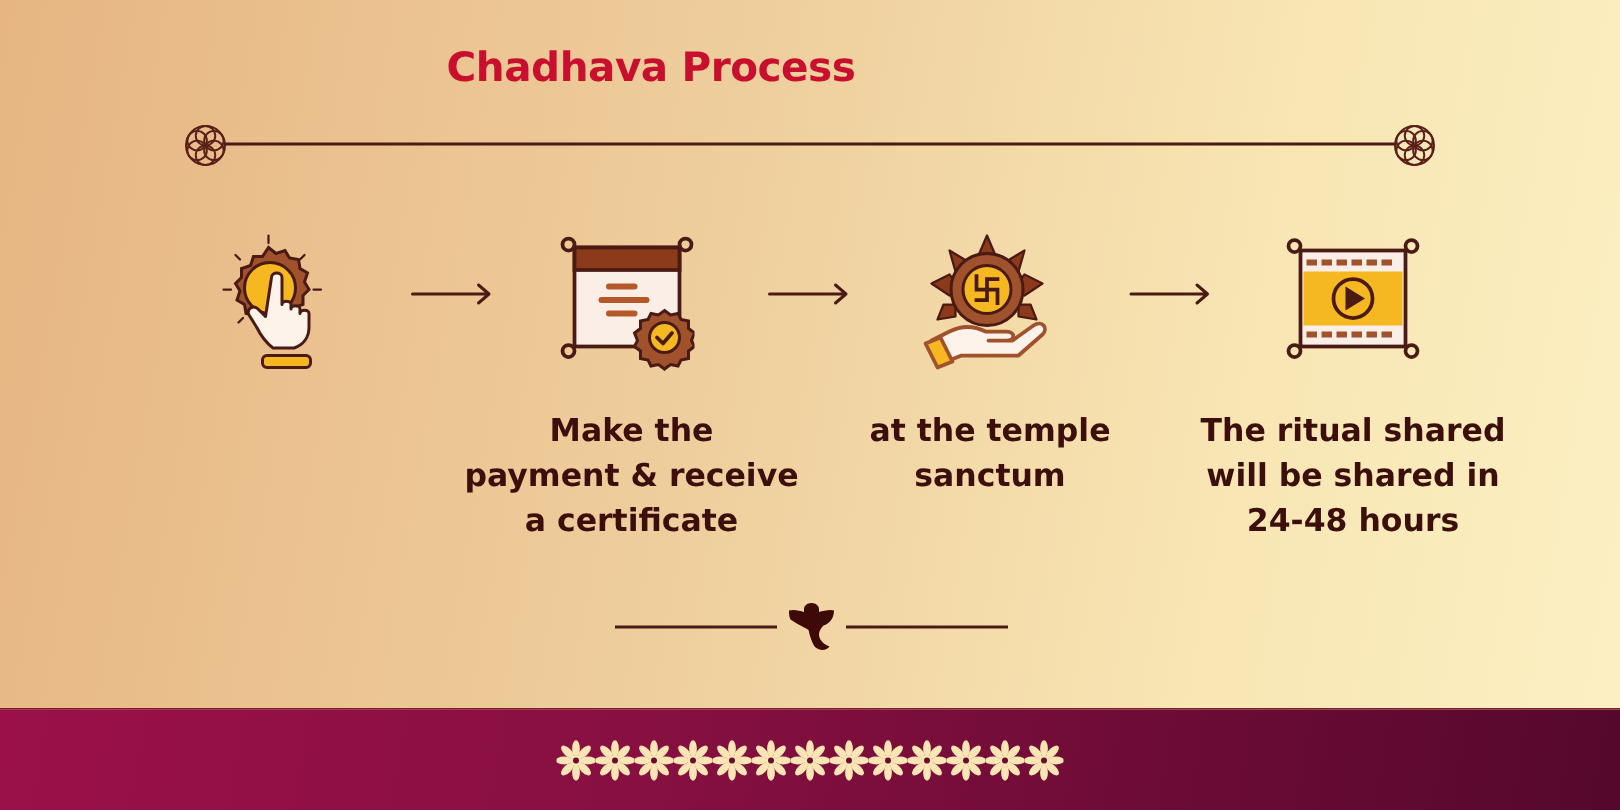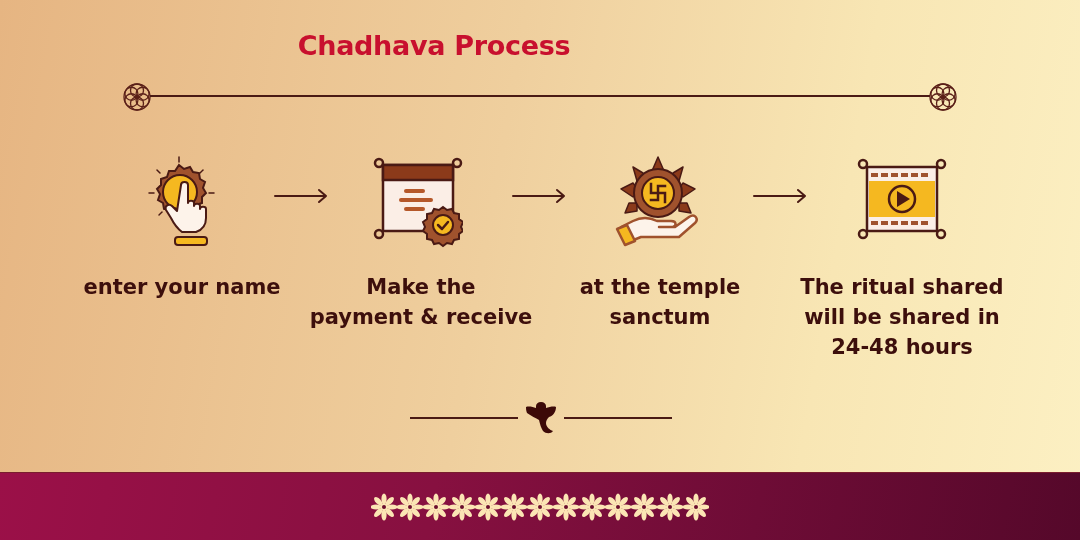--- a/index.html
+++ b/index.html
@@ -160,25 +160,25 @@
   </g>
   <circle cx="6" cy="9" r="4" fill="none" stroke="#4a1a14" stroke-width="2.5"></circle>
   <circle cx="84" cy="9" r="4" fill="none" stroke="#4a1a14" stroke-width="2.5"></circle>
   <circle cx="6" cy="79" r="4" fill="none" stroke="#4a1a14" stroke-width="2.5"></circle>
   <circle cx="84" cy="79" r="4" fill="none" stroke="#4a1a14" stroke-width="2.5"></circle>
   <circle cx="45" cy="44" r="13" fill="none" stroke="#4a1a14" stroke-width="2.5"></circle>
   <path d="M40 36 L53 44 L40 52 Z" fill="#4a1a14"></path>
 </svg>
 
 <div class="step-text" style="left:62px;">
-  <span>enter your name</span>
 </div>
 <div class="step-text" style="left:301px;">
   <span>Make the</span>
   <span>payment &amp; receive</span>
+  <span>a certificate</span>
 </div>
 <div class="step-text" style="left:540px;">
   <span>at the temple</span>
   <span>sanctum</span>
 </div>
 <div class="step-text" style="left:782px;">
   <span>The ritual shared</span>
   <span>will be shared in</span>
   <span>24-48 hours</span>
 </div>

